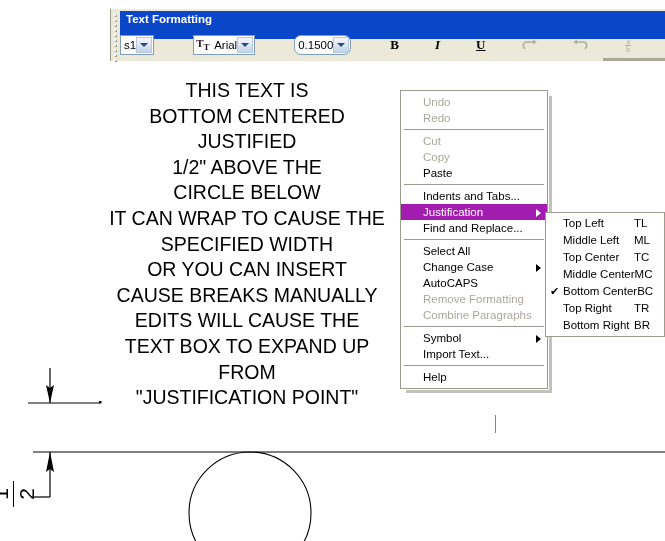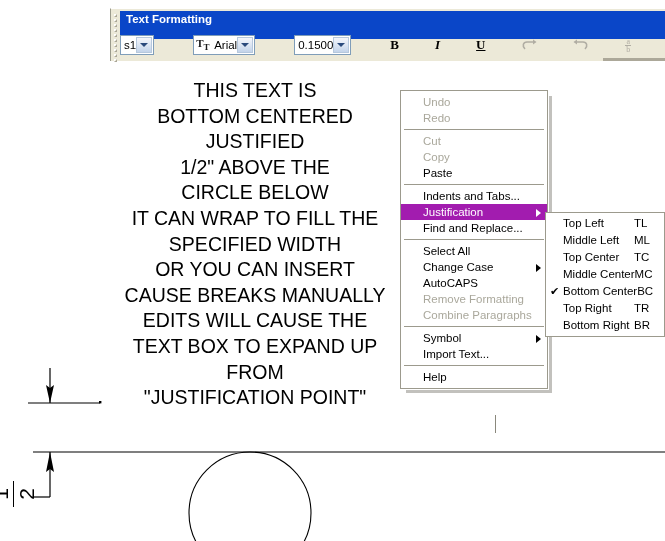--- a/index.html
+++ b/index.html
@@ -16,21 +16,21 @@
   }
   .stage {
     position: absolute;
     left: 0; top: 0;
     width: 665px; height: 541px;
   }
 
   
   #mtext-block {
     position: absolute;
-    left: 110px;
+    left: 102px;
     top: 78px;
     width: 290px;
     text-align: center;
     font-family: "Liberation Sans", sans-serif;
     font-size: 19.5px;
     line-height: 25.6px;
     color: #000000;
     letter-spacing: 0px;
     white-space: nowrap;
   }
@@ -119,21 +119,21 @@
   }
   .combo .cbtn::after {
     content: "";
     width: 0; height: 0;
     border-left: 4px solid transparent;
     border-right: 4px solid transparent;
     border-top: 4px solid #2a4a7c;
   }
   #combo-style { width: 128px; }
   #combo-font  { width: 160px; }
-  #combo-size  { width:  72px; }
+  #combo-size  { width:  72px; border-radius: 7px; }
 
   .tt-icon {
     display: inline-block;
     width: 14px;
     font-family: "Liberation Serif", serif;
     font-size: 11px;
     font-weight: bold;
     color: #1a1a1a;
     margin-left: 2px;
     margin-right: 1px;
@@ -362,21 +362,21 @@
     <span class="fbar"></span>
     <span class="fden">2</span>
   </div>
 
   <div id="mtext-block">
       <span class="mline">THIS TEXT IS</span>
       <span class="mline">BOTTOM CENTERED</span>
       <span class="mline">JUSTIFIED</span>
       <span class="mline">1/2" ABOVE THE</span>
       <span class="mline">CIRCLE BELOW</span>
-      <span class="mline">IT CAN WRAP TO FILL THE</span>
+      <span class="mline">IT CAN WRAP TO CAUSE THE</span>
       <span class="mline">SPECIFIED WIDTH</span>
       <span class="mline">OR YOU CAN INSERT</span>
       <span class="mline">CAUSE BREAKS MANUALLY</span>
       <span class="mline">EDITS WILL CAUSE THE</span>
       <span class="mline">TEXT BOX TO EXPAND UP</span>
       <span class="mline">FROM</span>
       <span class="mline">"JUSTIFICATION POINT"</span>
     </div>
 
   <div style="position:absolute;left:495px;top:415px;width:1px;height:18px;background:#8a887c;"></div>

